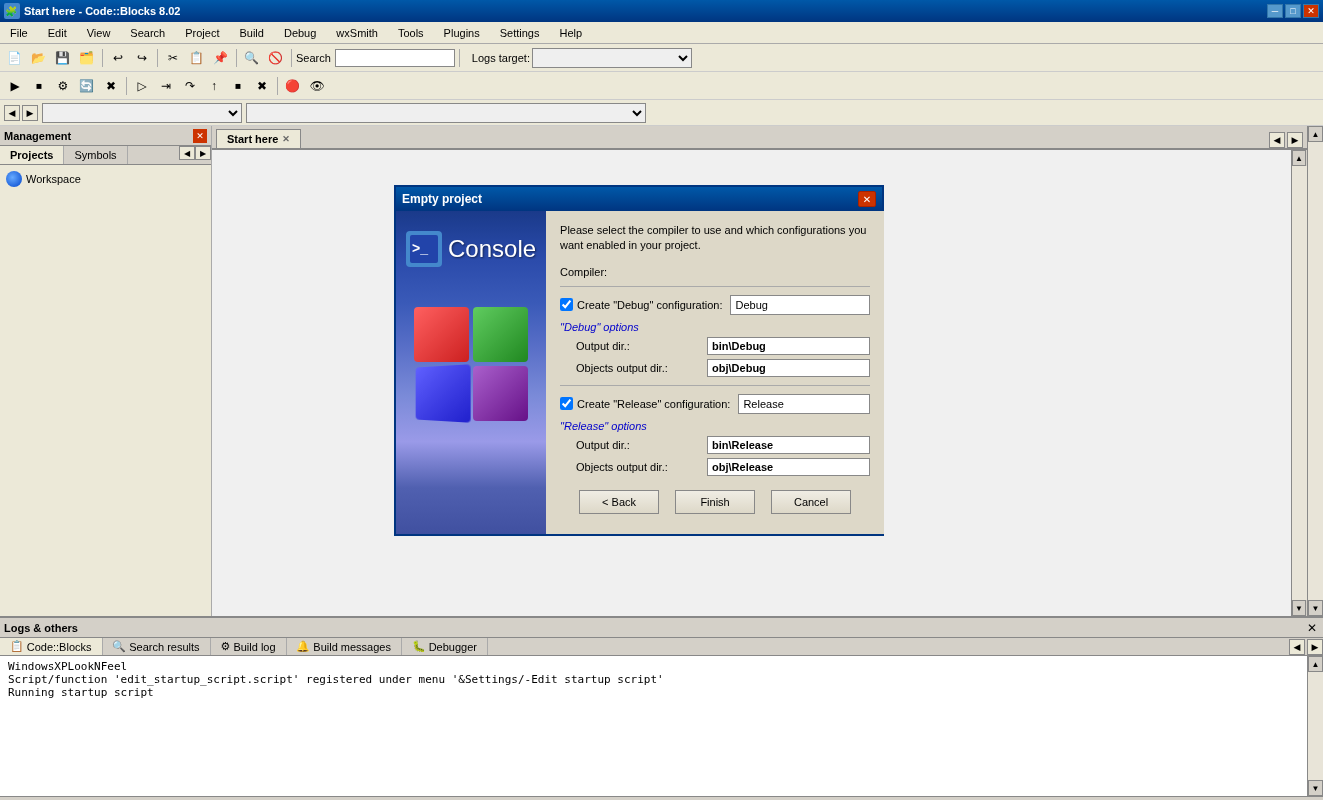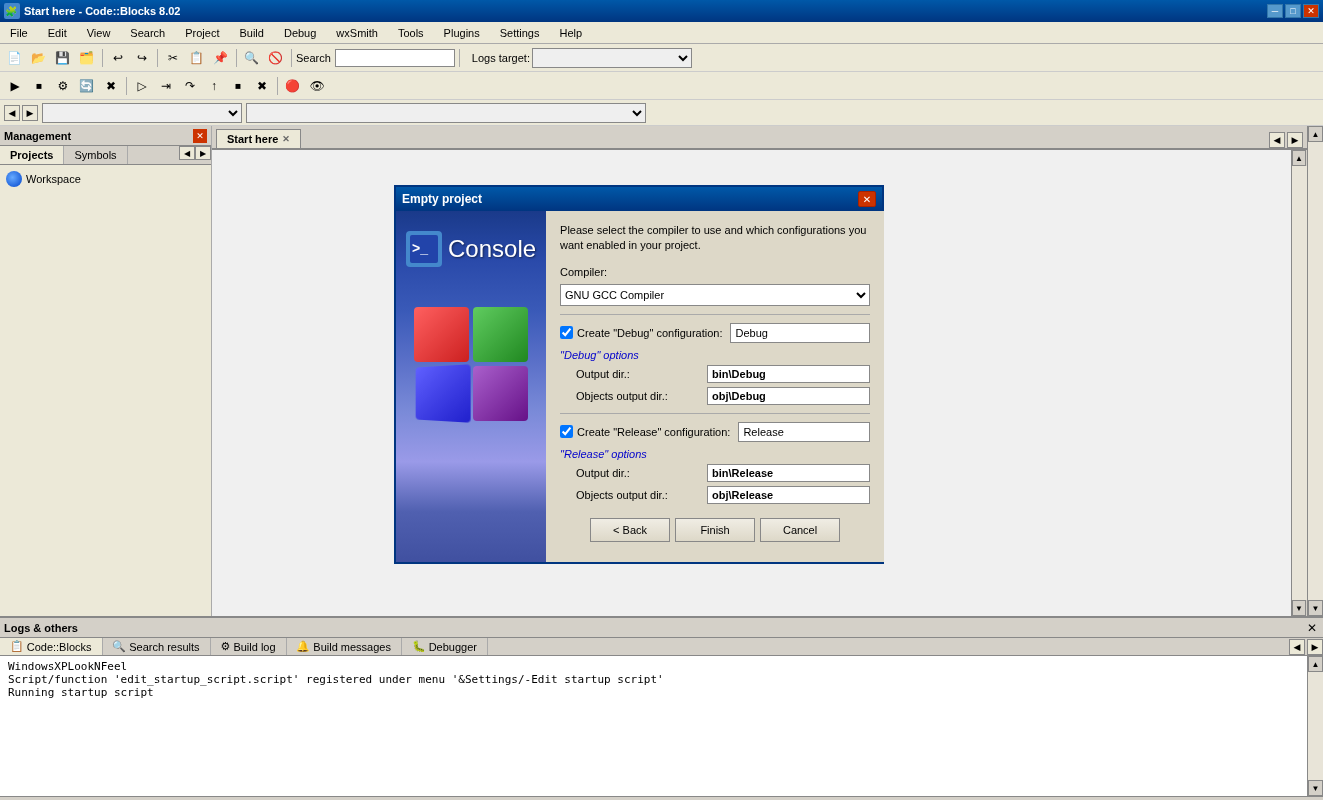--- a/index.html
+++ b/index.html
@@ -508,21 +508,21 @@
       margin-bottom: 6px;
     }
     .separator {
       height: 1px;
       background: #aaa;
       margin: 8px 0;
     }
     #dialog-buttons {
       display: flex;
       justify-content: center;
-      gap: 5px;
+      gap: 16px;
       padding: 10px 0 8px;
     }
     .dlg-btn {
       width: 80px;
       height: 24px;
       border: 1px solid #888;
       background: linear-gradient(to bottom, #f0ede4, #ddd8c8);
       font-size: 11px;
       cursor: pointer;
       display: flex;
@@ -753,25 +753,20 @@
           <div class="block block-purple"></div>
         </div>
       </div>
 
       <div id="dialog-right">
         <div id="dialog-desc">Please select the compiler to use and which configurations you want enabled in your project.</div>
 
         <div class="field-row">
           <span class="field-label">Compiler:</span>
         </div>
-        <div class="field-row">
-          <select class="field-select" style="width:100%;">
-            <option>GNU GCC Compiler</option>
-          </select>
-        </div>
 
         <div class="separator"></div>
 
         <div class="checkbox-row">
           <input type="checkbox" checked="" style="">
           <span>Create "Debug" configuration:</span>
           <input type="text" class="field-input" style="margin-left: 4px; width: 90px;" value="Debug">
         </div>
 
         <div class="section-label">"Debug" options</div>

